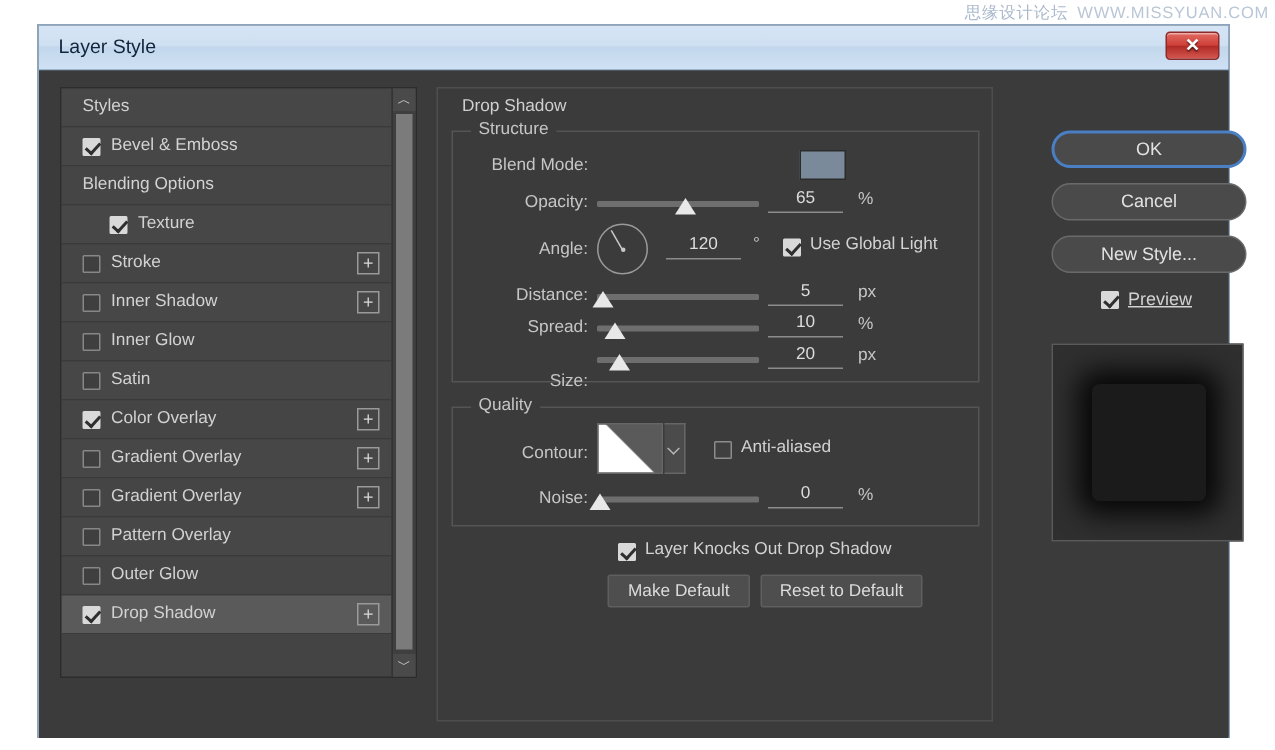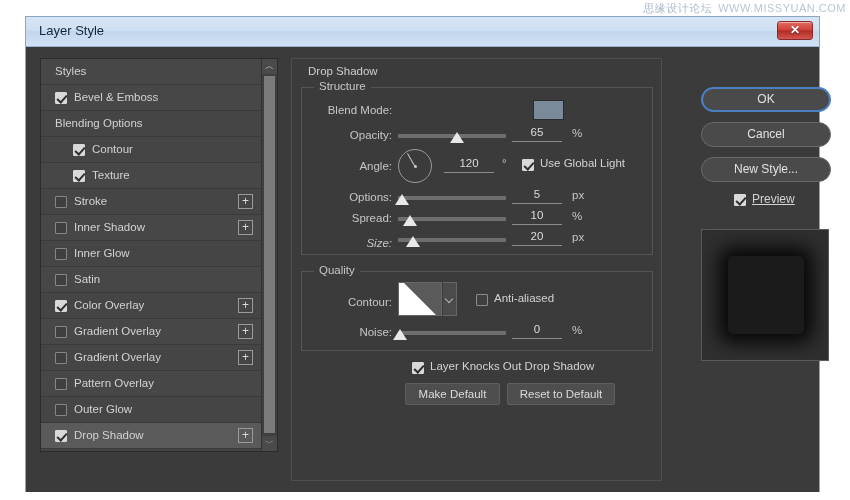--- a/index.html
+++ b/index.html
@@ -337,24 +337,20 @@
           <div class="style-row plain">
             <div class="label">Styles</div>
           </div>
           <div class="style-row lvl0">
             <div class="cb checked"></div>
             <div class="label">Bevel &amp; Emboss</div>
           </div>
           <div class="style-row plain alt">
             <div class="label">Blending Options</div>
           </div>
-          <div class="style-row lvl1 alt">
-            <div class="cb checked"></div>
-            <div class="label">Contour</div>
-          </div>
           <div class="style-row lvl1">
             <div class="cb checked"></div>
             <div class="label">Texture</div>
           </div>
           <div class="style-row lvl0 alt">
             <div class="cb"></div>
             <div class="label">Stroke</div>
             <div class="plus-btn">+</div>
           </div>
           <div class="style-row lvl0">
@@ -427,35 +423,35 @@
         <div class="row-label" style="left:6px; top:72px; width:84px;">Angle:</div>
         <div id="angle-dial" style="left:96px; top:61px;">
           <div class="hand" style="transform: rotate(-120deg);"></div>
           <div class="hub"></div>
         </div>
         <div class="num-field" style="left:142px; top:69px;">120</div>
         <div class="unit" style="left:200px; top:69px;">°</div>
         <div class="inline-cb checked" style="left:220px; top:71px;"></div>
         <div class="inline-cb-label" style="left:238px; top:69px;">Use Global Light</div>
 
-        <div class="row-label" style="left:6px; top:103px; width:84px;">Options:</div>
+        <div class="row-label" style="left:6px; top:103px; width:84px;">Distance:</div>
         <div class="slider-track" id="distance-track" style="left:96px; top:108px; width:108px;">
           <div class="slider-thumb" id="distance-thumb" style="top: -2px; left: -2.68px;"></div>
         </div>
         <div class="num-field" style="left:210px; top:100px;">5</div>
         <div class="unit" style="left:270px; top:101px;">px</div>
 
         <div class="row-label" style="left:6px; top:124px; width:84px;">Spread:</div>
         <div class="slider-track" id="spread-track" style="left:96px; top:129px; width:108px;">
           <div class="slider-thumb" id="spread-thumb" style="top: -2px; left: 4.88px;"></div>
         </div>
         <div class="num-field" style="left:210px; top:121px;">10</div>
         <div class="unit" style="left:270px; top:122px;">%</div>
 
-        <div class="row-label" style="left:6px; top:149px; width:84px;font-style:italic;">Size:</div>
+        <div class="row-label" style="left:6px; top:160px; width:84px;">Size:</div>
         <div class="slider-track" id="size-track" style="left:96px; top:150px; width:108px;">
           <div class="slider-thumb" id="size-thumb" style="top: -2px; left: 8.12px;"></div>
         </div>
         <div class="num-field" style="left:210px; top:142px;">20</div>
         <div class="unit" style="left:270px; top:143px;">px</div>
       </div>
 
       <div class="group" id="quality-group">
         <div class="group-title">Quality</div>
 

